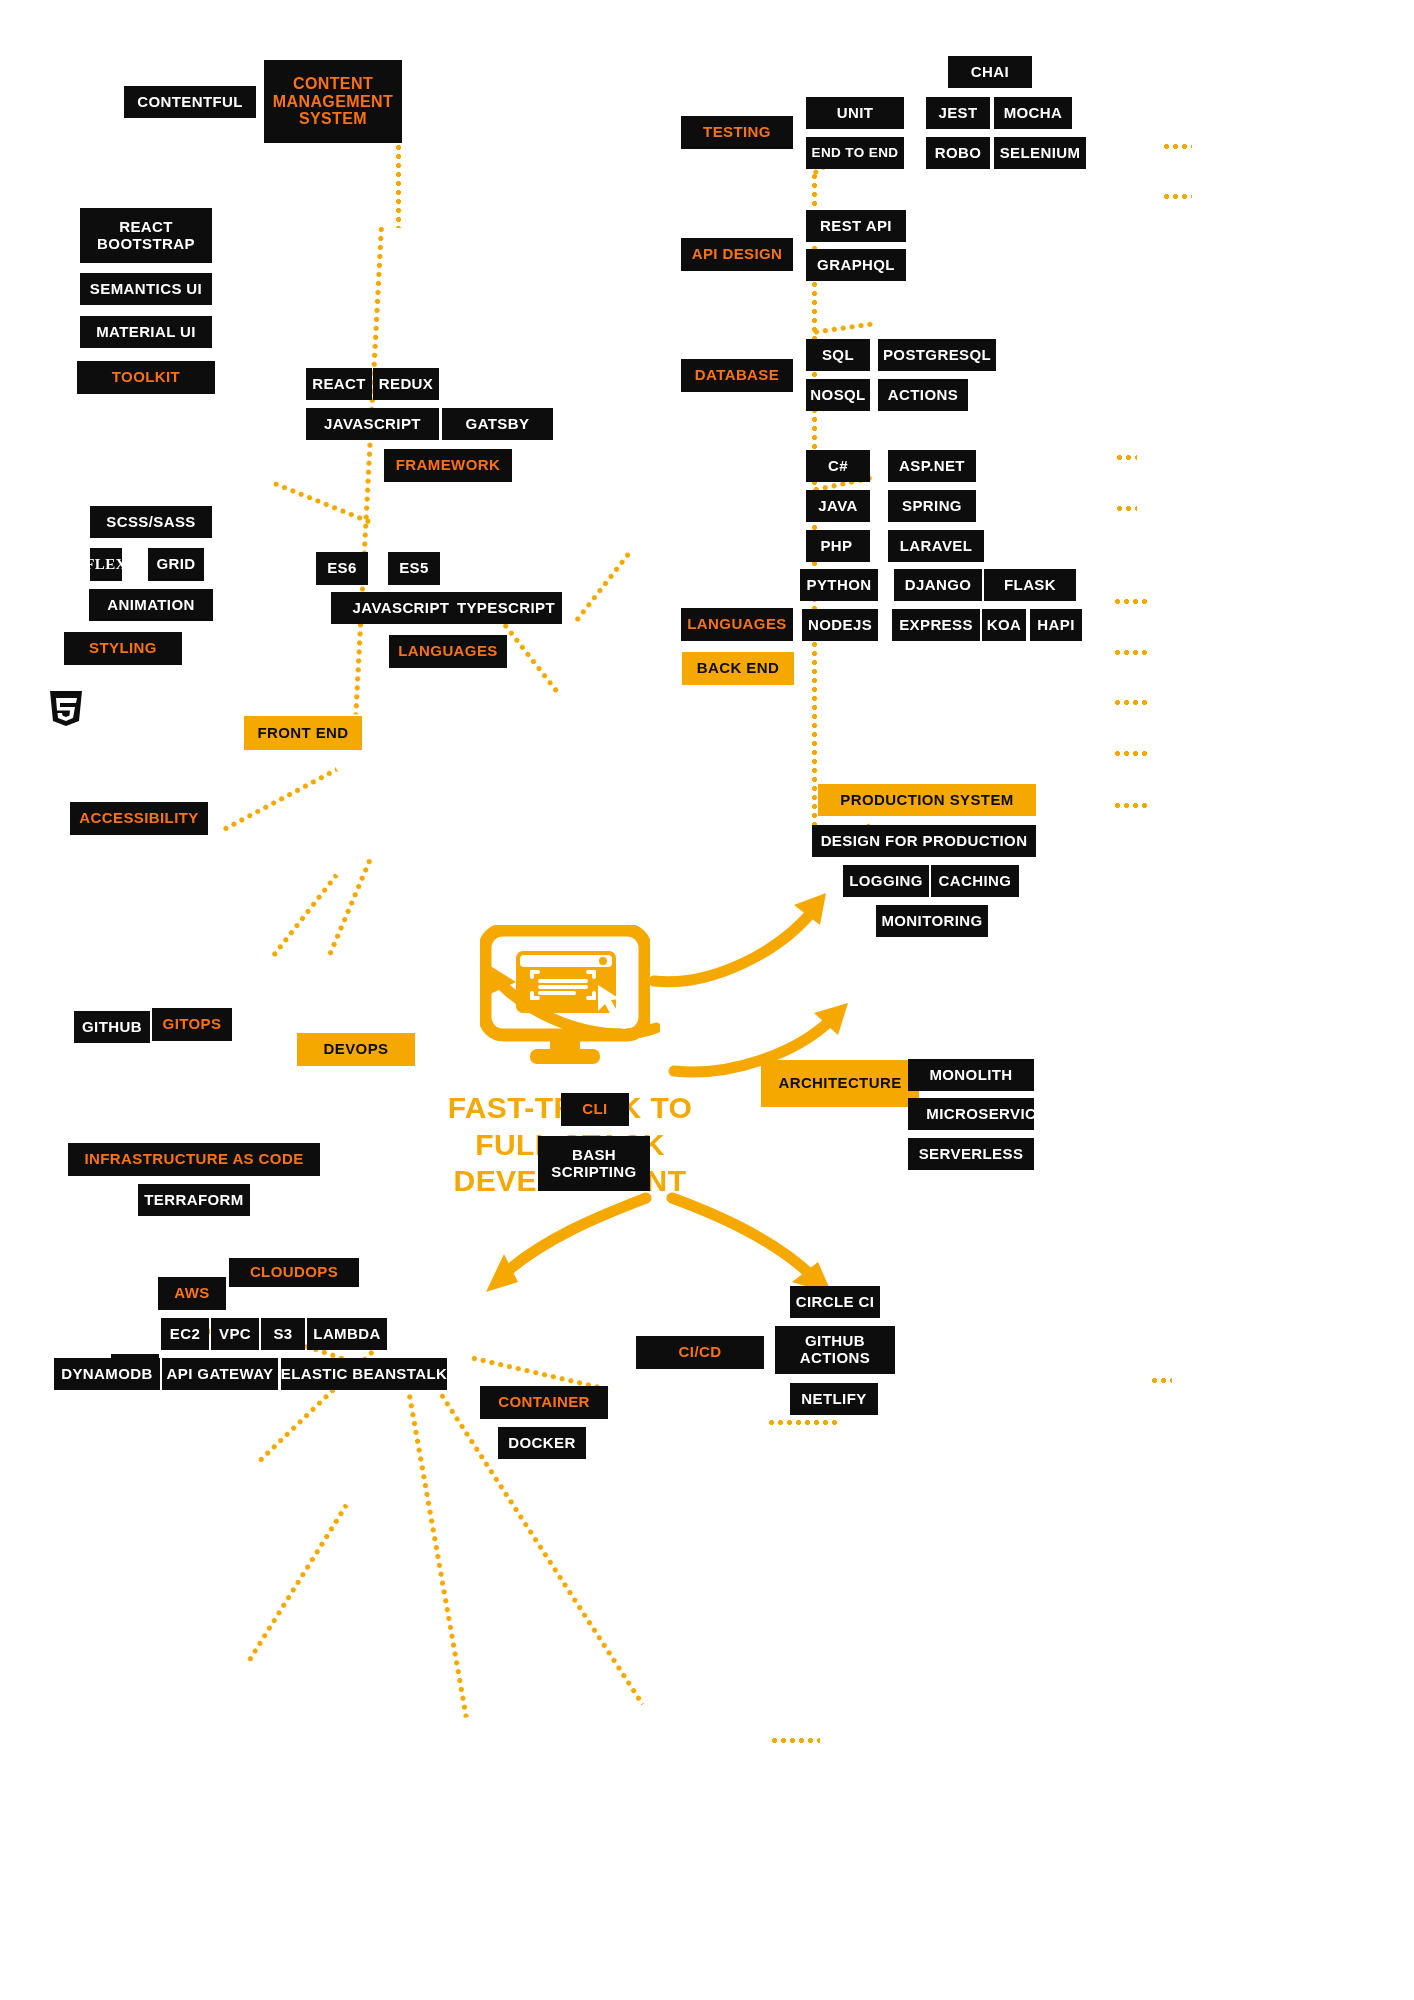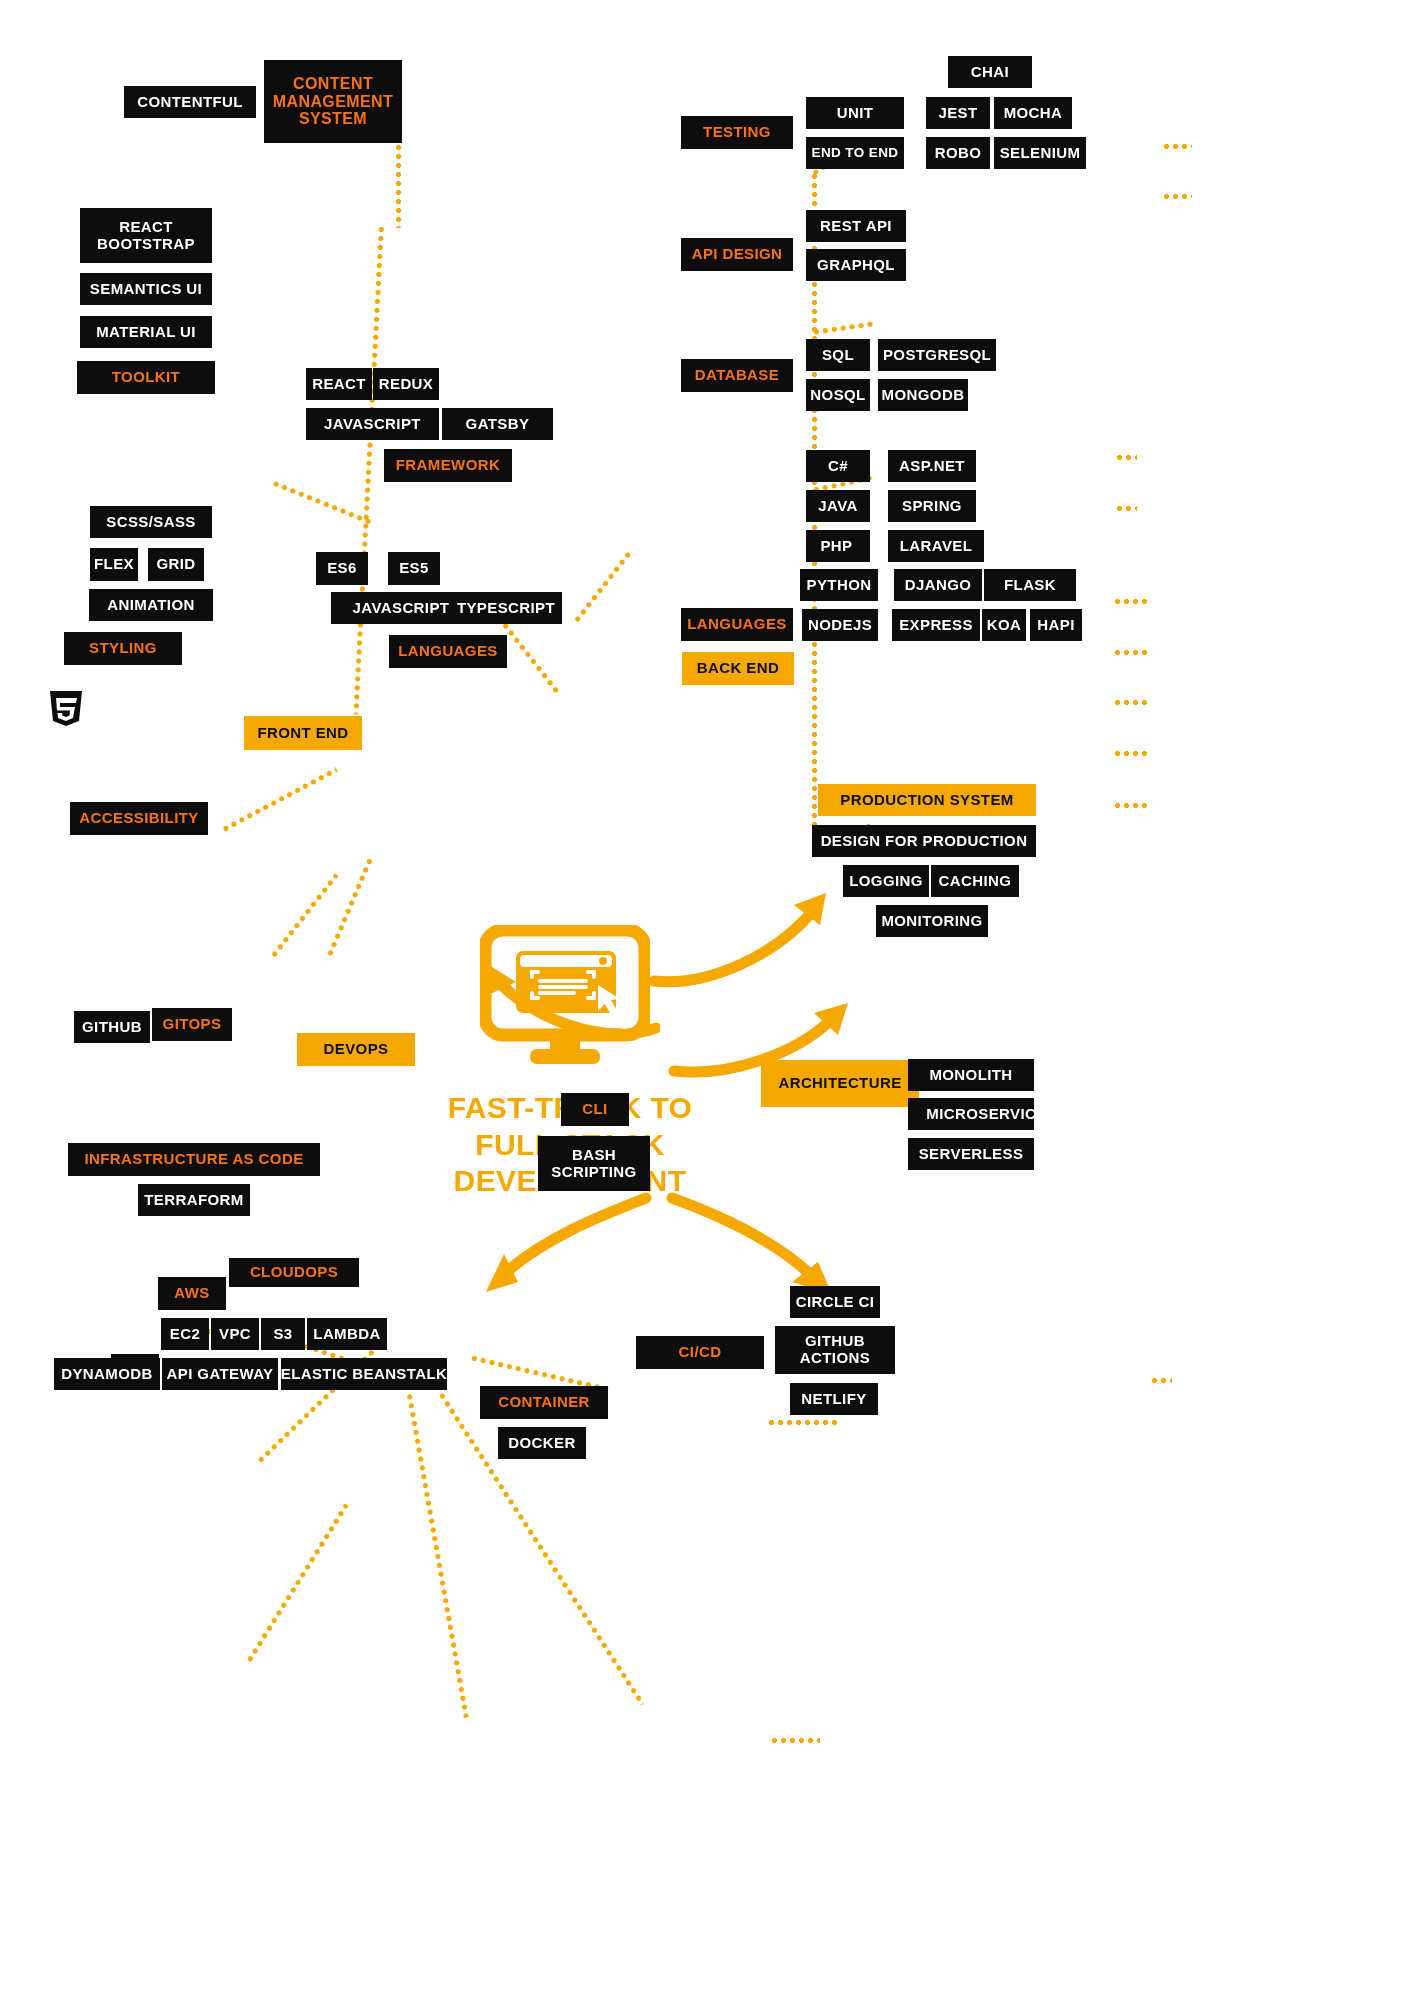--- a/index.html
+++ b/index.html
@@ -165,21 +165,21 @@
   <div class="box" style="left:373px;top:368px;width:66px;height:32px;">REDUX</div>
   <div class="box" style="left:306px;top:408px;width:133px;height:32px;">JAVASCRIPT</div>
   <div class="box" style="left:442px;top:408px;width:111px;height:32px;">GATSBY</div>
   <div class="box acc" style="left:384px;top:449px;width:128px;height:33px;">FRAMEWORK</div>
 
   <svg id="css3-icon" viewBox="0 0 36 40">
     <path d="M2 3 L34 3 L31 33 L18 38 L5 33 Z" fill="#0d0d0d"></path>
     <path d="M8 10 L29 10 L28 15 L12 15 L12 19 L27 19 L25 30 L18 33 L10 30 L9.5 25 L14 25 L14.5 27.5 L18 29 L21.5 27.5 L22 22.5 L9 22.5 Z" fill="#ffffff"></path>
   </svg>
   <div class="box" style="left:90px;top:506px;width:122px;height:32px;">SCSS/SASS</div>
-  <div class="box" style="left:90px;top:548px;width:48px;height:33px;">FLEX</div>
+  <div class="box" style="left:90px;top:548px;width:32px;height:33px;font-family:Liberation Serif, serif;">FLEX</div>
   <div class="box" style="left:148px;top:548px;width:56px;height:33px;">GRID</div>
   <div class="box" style="left:89px;top:589px;width:124px;height:32px;">ANIMATION</div>
   <div class="box acc" style="left:64px;top:632px;width:118px;height:33px;">STYLING</div>
 
   <div class="box" style="left:316px;top:552px;width:52px;height:33px;">ES6</div>
   <div class="box" style="left:388px;top:552px;width:52px;height:33px;">ES5</div>
   <div class="box" style="left:331px;top:592px;width:140px;height:32px;">JAVASCRIPT</div>
   <div class="box" style="left:450px;top:592px;width:112px;height:32px;">TYPESCRIPT</div>
   <div class="box acc" style="left:389px;top:635px;width:118px;height:33px;">LANGUAGES</div>
 
@@ -197,21 +197,21 @@
   <div class="box" style="left:994px;top:137px;width:92px;height:32px;">SELENIUM</div>
 
   <div class="box acc" style="left:681px;top:238px;width:112px;height:33px;">API DESIGN</div>
   <div class="box" style="left:806px;top:210px;width:100px;height:32px;">REST API</div>
   <div class="box" style="left:806px;top:249px;width:100px;height:32px;">GRAPHQL</div>
 
   <div class="box acc" style="left:681px;top:359px;width:112px;height:33px;">DATABASE</div>
   <div class="box" style="left:806px;top:339px;width:64px;height:32px;">SQL</div>
   <div class="box" style="left:878px;top:339px;width:118px;height:32px;">POSTGRESQL</div>
   <div class="box" style="left:806px;top:379px;width:64px;height:32px;">NOSQL</div>
-  <div class="box" style="left:878px;top:379px;width:90px;height:32px;">MONGODB</div>
+  <div class="box" style="left:878px;top:379px;width:90px;height:32px;">ACTIONS</div>
 
   <div class="box acc" style="left:681px;top:608px;width:112px;height:33px;">LANGUAGES</div>
   <div class="box" style="left:806px;top:450px;width:64px;height:32px;">C#</div>
   <div class="box" style="left:888px;top:450px;width:88px;height:32px;">ASP.NET</div>
   <div class="box" style="left:806px;top:490px;width:64px;height:32px;">JAVA</div>
   <div class="box" style="left:888px;top:490px;width:88px;height:32px;">SPRING</div>
   <div class="box" style="left:806px;top:530px;width:64px;height:32px;padding-left:6px;">PHP</div>
   <div class="box" style="left:888px;top:530px;width:96px;height:32px;">LARAVEL</div>
   <div class="box" style="left:800px;top:569px;width:78px;height:32px;">PYTHON</div>
   <div class="box" style="left:894px;top:569px;width:88px;height:32px;">DJANGO</div>

